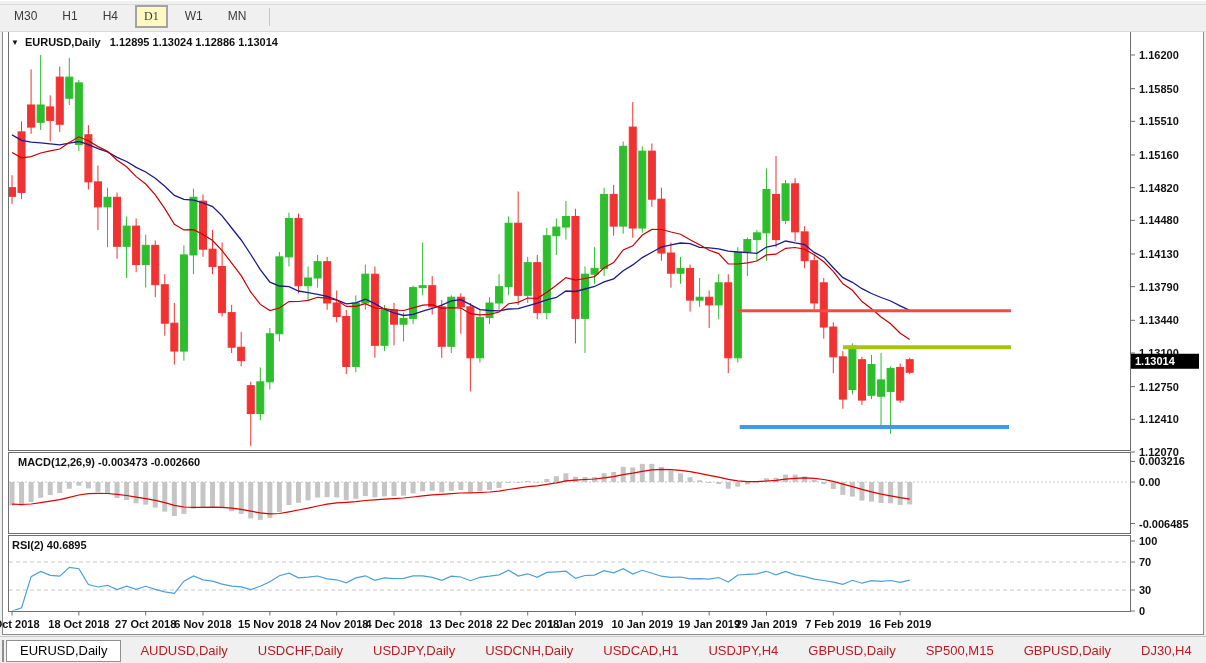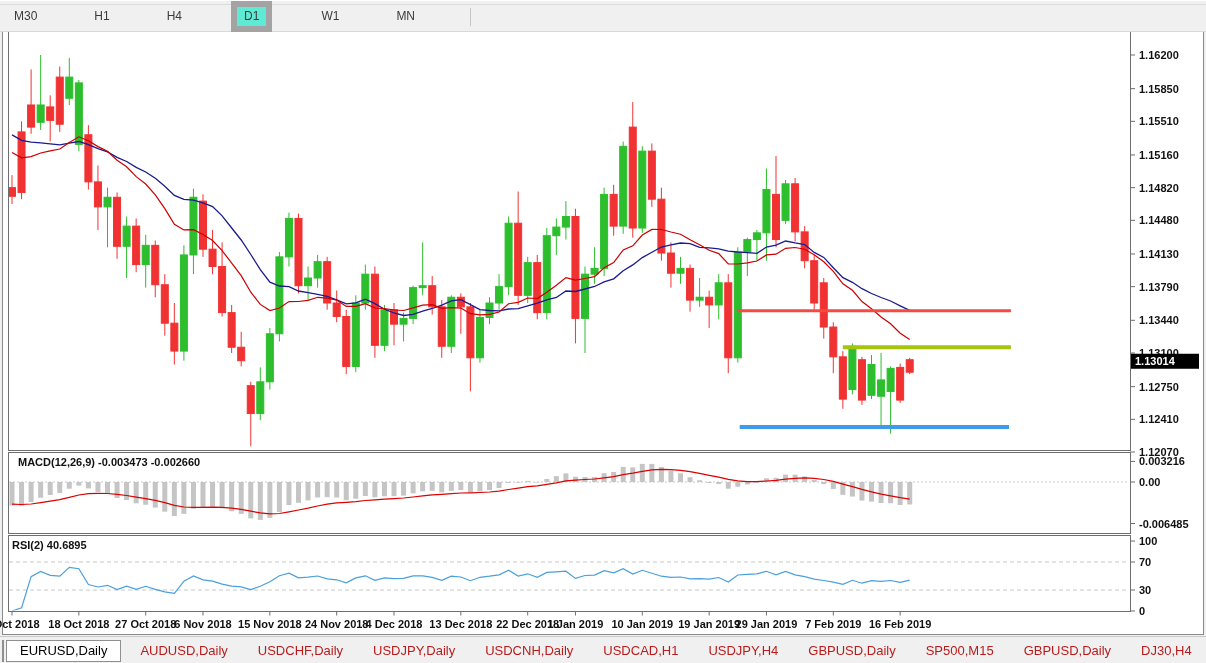--- a/index.html
+++ b/index.html
@@ -1,24 +1,24 @@
 <!DOCTYPE html>
 <html><head>
 <meta charset="utf-8">
 <style>
   html,body{margin:0;padding:0;background:#e8e8e8;}
   .app{position:relative;width:1206px;height:663px;background:#f0f0f0;overflow:hidden;
        font-family:"Liberation Sans", sans-serif;}
   
   .toolbar{position:absolute;left:0;top:0;width:1206px;height:30px;background:#f0f0f0;
            border-top:1px solid #ffffff;border-bottom:1px solid #d9d9d9;z-index:5;}
-  .toolbar .inner{position:absolute;left:6px;top:5px;height:21px;display:flex;align-items:center;gap:32px;}
+  .toolbar .inner{position:absolute;left:6px;top:5px;height:21px;display:flex;align-items:center;}
   .tf-btn{height:19px;line-height:19px;padding:0 7px;margin-right:9px;font-size:12px;color:#3a3a3a;
           border:1px solid transparent;background:transparent;cursor:default;}
-  .tf-btn.active{background:#5eead4;border:6px solid #a3a3a3;}
+  .tf-btn.active{background:#fef9c3;border:2px solid #a3a3a3;font-family:Liberation Serif, serif;}
   .tf-sep{width:1px;height:18px;background:#c6c6c6;margin:0 6px;}
   .topline{position:absolute;left:0;top:3px;width:1206px;height:1px;background:#dcdcdc;}
   
   .chart-label{position:absolute;z-index:4;font-size:11px;font-weight:700;color:#111;white-space:pre;}
   #title-line{left:11px;top:36px;}
   #title-line .dd{font-size:8px;margin-right:6px;position:relative;top:-1px;}
   #title-line .ohlc{margin-left:9px;}
   #macd-line{left:18px;top:456px;}
   #rsi-line{left:12px;top:539px;}
   svg{position:absolute;left:0;top:0;z-index:1;}
@@ -440,20 +440,21 @@
         <text x="709.1500000000001" y="628" font-family="Liberation Sans, sans-serif" font-size="11" font-weight="700" fill="#111" text-anchor="middle">19 Jan 2019</text>
         <line x1="766.45" y1="611.5" x2="766.45" y2="615.5" stroke="#6e6e6e"></line>
         <text x="766.45" y="628" font-family="Liberation Sans, sans-serif" font-size="11" font-weight="700" fill="#111" text-anchor="middle">29 Jan 2019</text>
         <line x1="833.3000000000001" y1="611.5" x2="833.3000000000001" y2="615.5" stroke="#6e6e6e"></line>
         <text x="833.3000000000001" y="628" font-family="Liberation Sans, sans-serif" font-size="11" font-weight="700" fill="#111" text-anchor="middle">7 Feb 2019</text>
         <line x1="900.1500000000001" y1="611.5" x2="900.1500000000001" y2="615.5" stroke="#6e6e6e"></line>
         <text x="900.1500000000001" y="628" font-family="Liberation Sans, sans-serif" font-size="11" font-weight="700" fill="#111" text-anchor="middle">16 Feb 2019</text>
       </g>
     </svg>
 
+  <div class="chart-label" id="title-line"><span class="dd">▼</span><span>EURUSD,Daily</span><span class="ohlc">1.12895 1.13024 1.12886 1.13014</span></div>
   <div class="chart-label" id="macd-line">MACD(12,26,9) -0.003473 -0.002660</div>
   <div class="chart-label" id="rsi-line">RSI(2) 40.6895</div>
 
   <div class="tabbar" id="tabbar">
       <div class="tab-stub"></div>
       <div class="tab active">EURUSD,Daily</div>
       <div class="tab-sep"></div>
       <div class="tab">AUDUSD,Daily</div>
       <div class="tab-sep"></div>
       <div class="tab">USDCHF,Daily</div>

